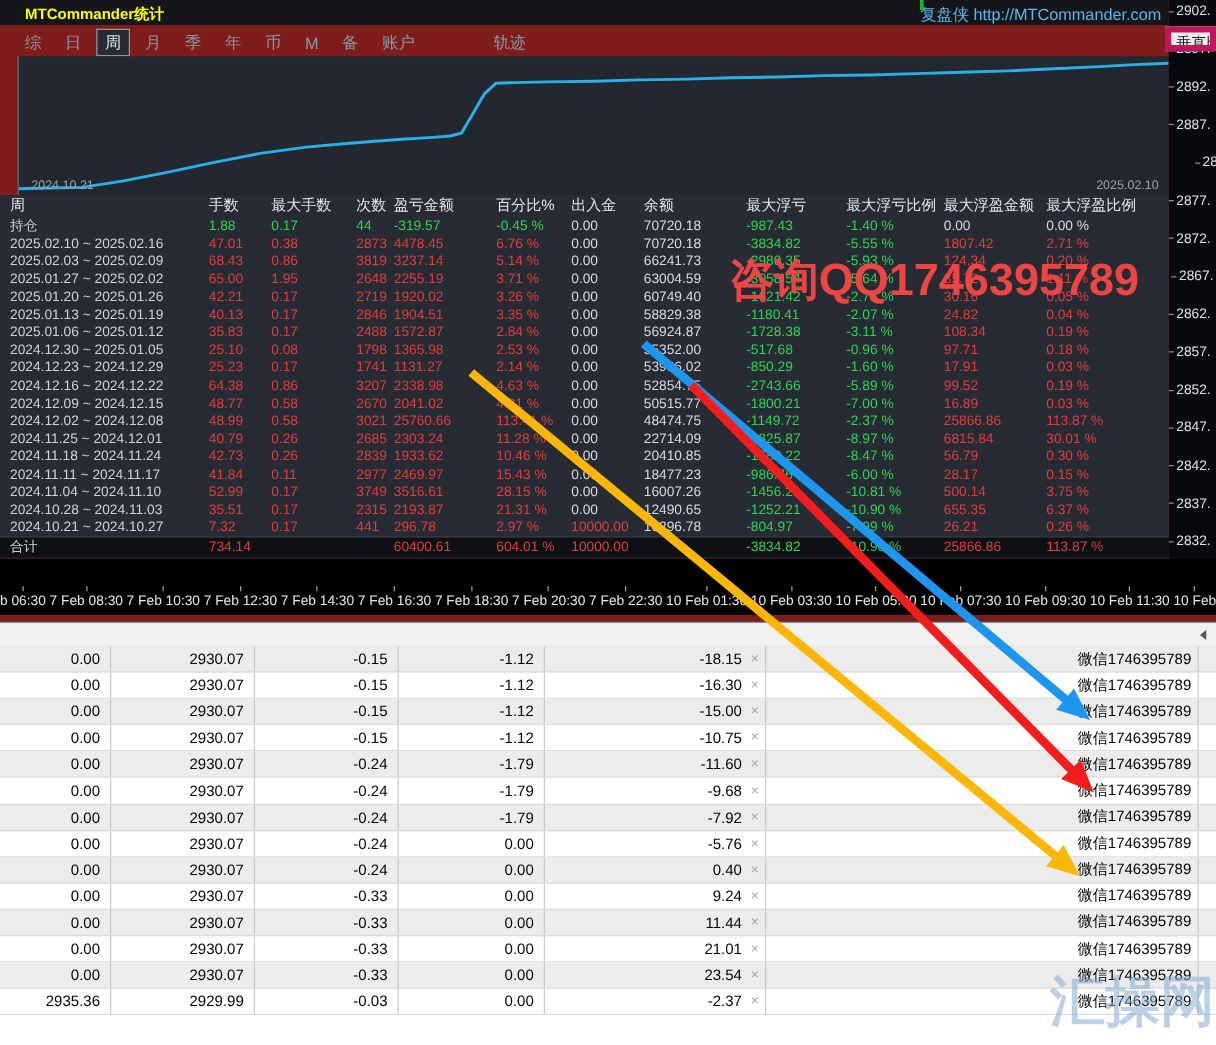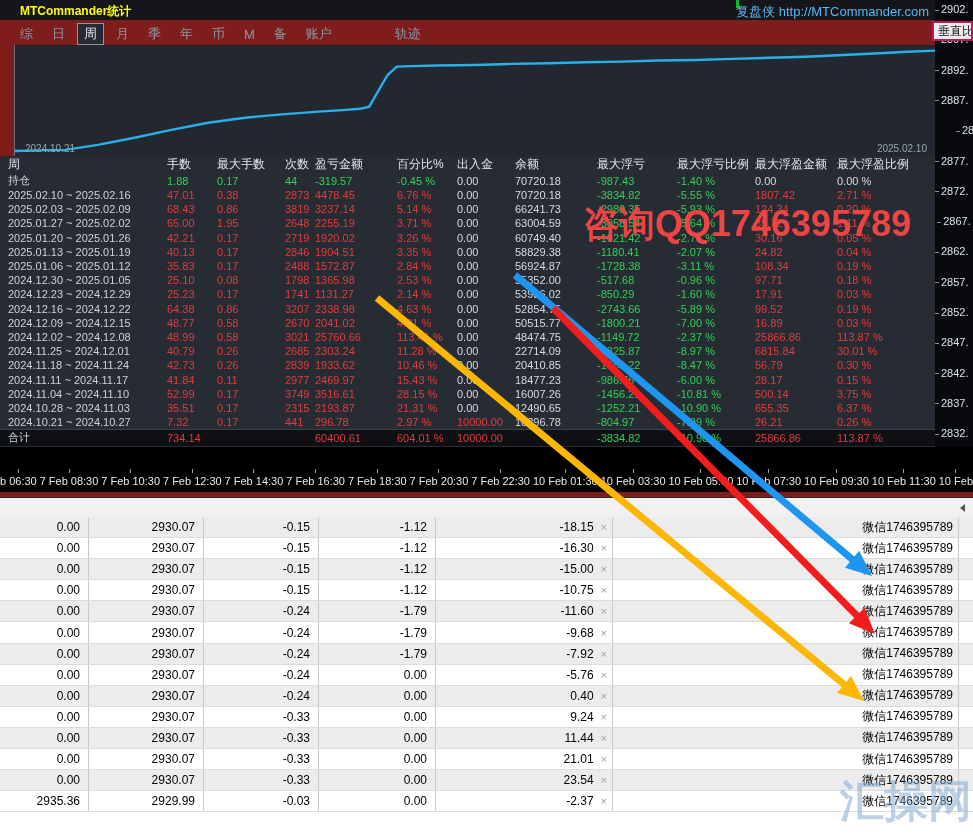--- a/index.html
+++ b/index.html
@@ -21,21 +21,21 @@
   #chart-box{ position:absolute; left:14px; top:45px; width:921px; height:111px; background:#232830; border-left:1px solid #6d737c; }
   #chart-box svg{ position:absolute; left:0; top:0; }
   .chart-date{ position:absolute; bottom:2px; color:#99a2ac; font-size:10px; }
   #chart-start-date{ left:10px; }
   #chart-end-date{ right:8px; }
 
   
   #price-scale{ position:absolute; right:0; top:0; width:38px; height:468px; background:#07090d; }
   .ptick{ position:absolute; left:0; width:38px; color:#dde2e8; font-size:11px; white-space:nowrap; }
   .ptick i{ display:inline-block; width:4px; height:1px; background:#8a9097; vertical-align:middle; margin-right:2px; }
-  #vr-btn{ position:absolute; right:0; top:21px; width:41px; height:20px; background:#ececec; border:2px solid #be185d; color:#1a1a1a; font-size:12px; text-align:right; padding-left:4px; white-space:nowrap; overflow:hidden; z-index:30; font-family:inherit; }
+  #vr-btn{ position:absolute; right:0; top:21px; width:41px; height:20px; background:#ececec; border:5px solid #be185d; color:#1a1a1a; font-size:12px; text-align:right; padding-left:4px; white-space:nowrap; overflow:hidden; z-index:30; font-family:inherit; }
 
   
   #stats{ position:absolute; left:0; top:156px; width:935px; height:291px; background:#272b33; font-size:11px; }
   .srow{ display:grid; grid-template-columns:159px 50px 68px 30px 82px 60px 58px 82px 80px 78px 82px 1fr; padding-left:8px; align-items:center; }
   #stats-head{ height:17px; color:#e3e7ec; font-size:12px; }
   #stats-pos{ height:15px; }
   #stats-body .srow{ height:14.2px; }
   #stats-total{ height:17px; background:#0e1013; border-top:1px solid #3a414b; color:#c9cfd7; }
   .srow .lbl{ color:#ccd3db; white-space:nowrap; }
   .c-r{ color:#e23d3d; } .c-g{ color:#2fd353; } .c-w{ color:#d6dbe2; }

